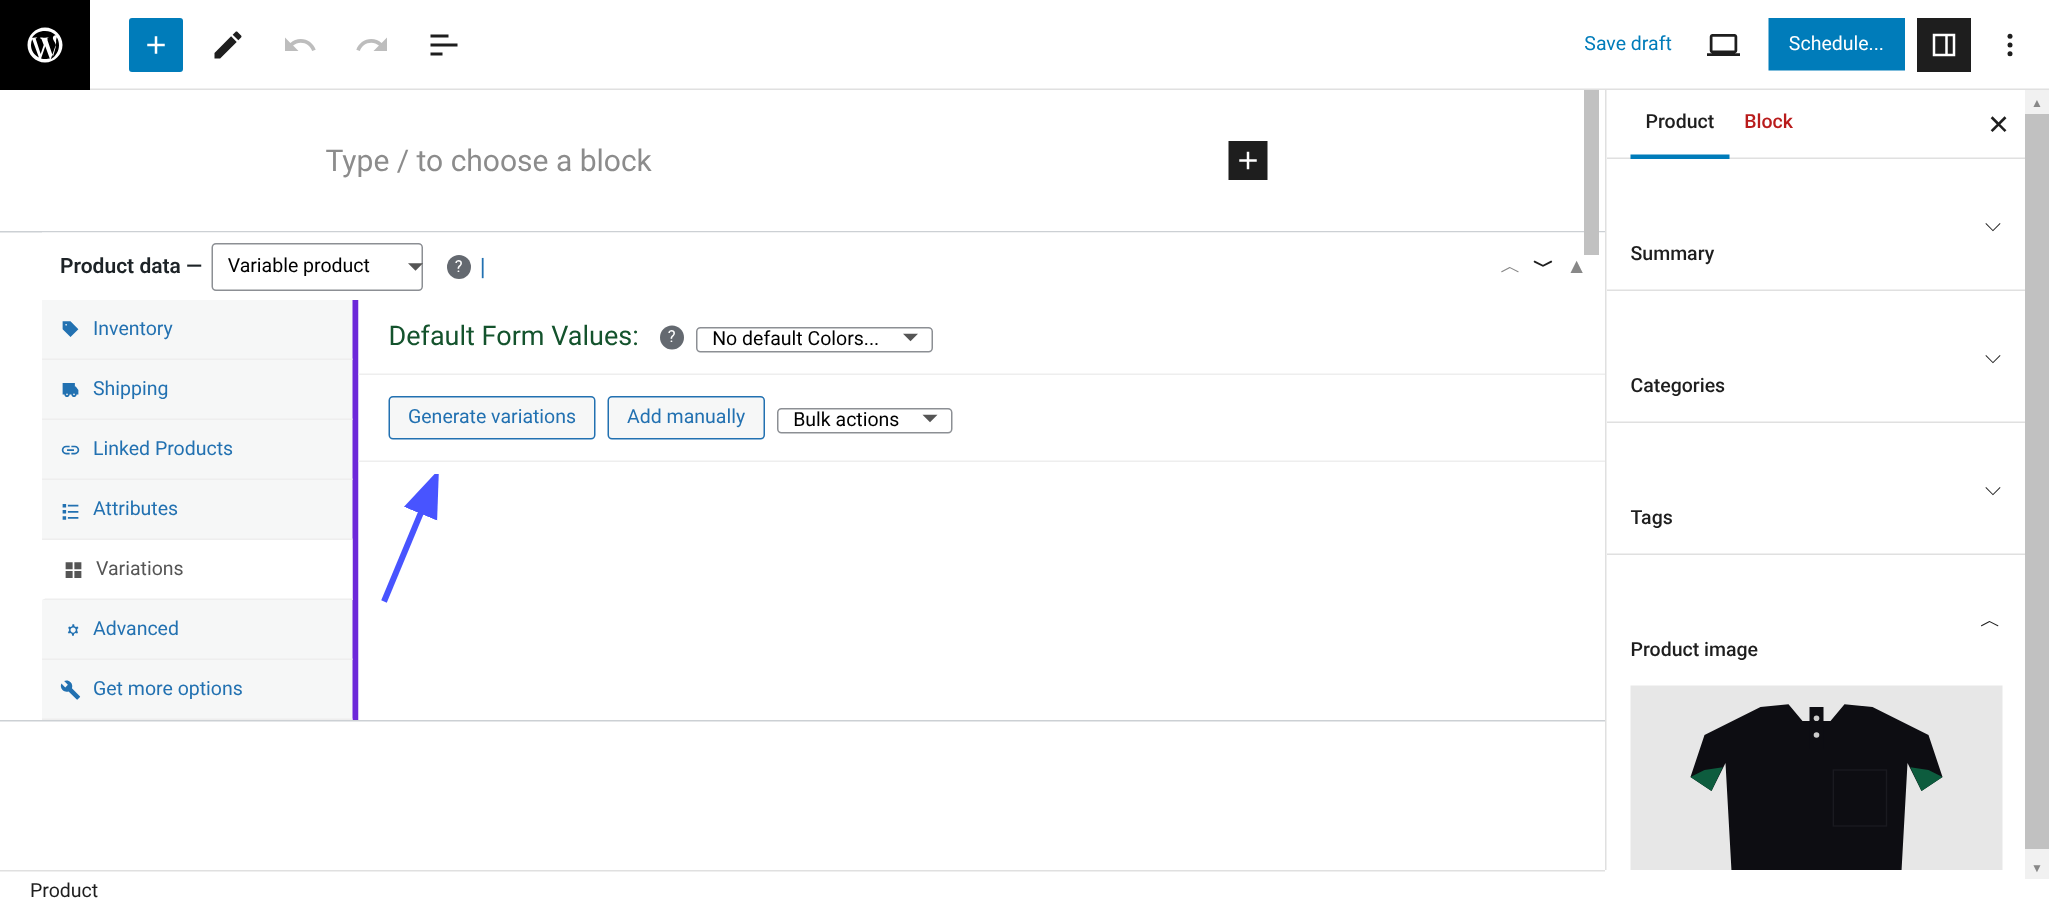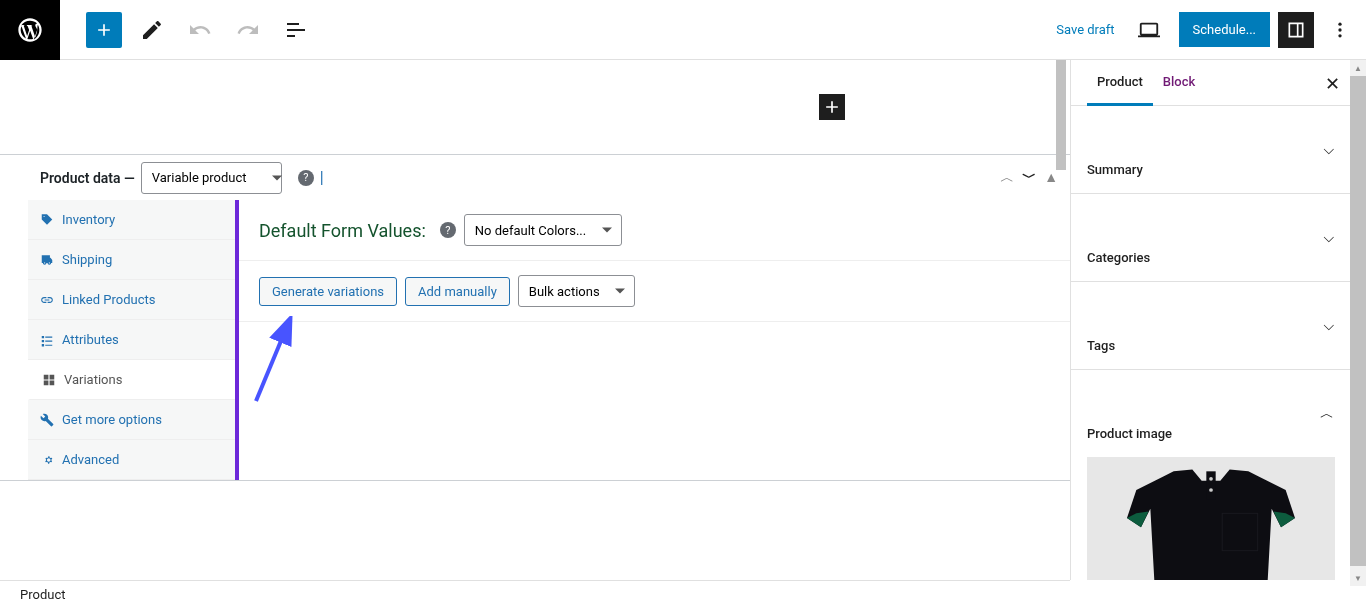--- a/index.html
+++ b/index.html
@@ -35,27 +35,27 @@
 .pd-collapse span { cursor:pointer; color:#888; font-size:14px; }
 .pd-body { display:flex; }
 .pd-tabs { width:211px; background:#f6f7f7; border-right:4px solid #6d28d9; }
 .pd-tab { height:40px; display:flex; align-items:center; padding:0 12px; font-size:13px; color:#2271b1; cursor:pointer; border-bottom:1px solid #eee; gap:8px; }
 .pd-tab.active { background:#fff; color:#555; border-left:2px solid #fff; }
 .pd-tab.selected { background:#2196c4; color:#fff; }
 .pd-tab svg { width:14px; height:14px; fill:currentColor; flex-shrink:0; }
 .pd-content { flex:1; background:#fff; }
 .pd-row { padding:14px 20px; border-bottom:1px solid #eee; display:flex; align-items:center; gap:8px; }
 .pd-row-label { font-size:18px; color:#14532d; }
-.pd-row .pd-select-wrap select { height:32px; padding:0 34px 0 10px; font-size:13px; border:1px solid #8c8f94; border-radius:3px; background:#fff; appearance:none; }
+.pd-row .pd-select-wrap select { height:17px; padding:0 34px 0 10px; font-size:13px; border:1px solid #8c8f94; border-radius:3px; background:#fff; appearance:none; }
 .btn-secondary { padding:6px 12px; font-size:13px; color:#2271b1; background:#f6f7f7; border:1px solid #2271b1; border-radius:3px; cursor:pointer; }
 .bulk-select { height:32px; padding:0 44px 0 10px; font-size:13px; border:1px solid #8c8f94; border-radius:3px; background:#fff; appearance:none; }
 .arrow-annotation { position:absolute; left:248px; top:256px; pointer-events:none; }
 .sidebar { position:absolute; right:16px; top:60px; width:280px; height:520px; border-left:1px solid #e0e0e0; background:#fff; overflow:auto; }
 .sb-tabs { display:flex; border-bottom:1px solid #e0e0e0; padding:0 16px; position:relative; }
-.sb-tab { padding:14px 10px; font-size:13px; color:#701a75; cursor:pointer; font-weight:500; }
+.sb-tab { padding:14px 10px; font-size:13px; color:#b91c1c; cursor:pointer; font-weight:500; }
 .sb-tab.active { color:#1e1e1e; border-bottom:3px solid #007cba; margin-bottom:-1px; }
 .sb-close { position:absolute; right:10px; top:50%; transform:translateY(-50%); cursor:pointer; font-size:18px; color:#1e1e1e; }
 .sb-panel { border-bottom:1px solid #e0e0e0; padding:16px; display:flex; align-items:center; justify-content:space-between; cursor:pointer; }
 .sb-panel-title { font-size:13px; font-weight:500; color:#1e1e1e;margin-top:40px; }
 .sb-chev { font-size:14px; color:#1e1e1e; }
 .sb-image-box { padding:0 16px 16px; }
 .product-img { width:248px; height:150px; background:#e7e7e7; display:flex; align-items:center; justify-content:center; position:relative; cursor:pointer; }
 .polo-shirt { width:190px; height:140px; position:relative; }
 .footer { position:absolute; left:0; bottom:0; width:1070px; height:27px; border-top:1px solid #e0e0e0; display:flex; align-items:center; padding:0 20px; font-size:13px; color:#1e1e1e; background:#fff; }
 .vscroll { position:absolute; right:0; top:60px; width:16px; height:526px; background:#f1f1f1; }
@@ -113,20 +113,21 @@
       <svg viewBox="0 0 24 24" width="20" height="20">
         <circle cx="12" cy="5" r="2" fill="#1e1e1e"></circle>
         <circle cx="12" cy="12" r="2" fill="#1e1e1e"></circle>
         <circle cx="12" cy="19" r="2" fill="#1e1e1e"></circle>
       </svg>
     </div>
 </div>
 
 <div class="editor-canvas">
   <div class="block-prompt">
+    <span class="block-prompt-text">Type / to choose a block</span>
     <div class="block-add">
         <svg viewBox="0 0 24 24">
           <path d="M11 5v6H5v2h6v6h2v-6h6v-2h-6V5z"></path>
         </svg>
       </div>
   </div>
 
   <div class="product-meta">
     <div class="pd-header">
       <span class="pd-title">Product data —</span>
@@ -170,29 +171,29 @@
             <span>Attributes</span>
           </div>
         <div class="pd-tab active">
             <svg viewBox="0 0 24 24">
               <path d="M3 3h8v8H3zm10 0h8v8h-8zM3 13h8v8H3zm10 0h8v8h-8z"></path>
             </svg>
             <span>Variations</span>
           </div>
         <div class="pd-tab">
             <svg viewBox="0 0 24 24">
+              <path d="M19.4 13l.6-1-.6-1 1.7-1.3-1-1.7-2 .6c-.5-.4-1-.8-1.6-1l-.3-2.1h-2l-.3 2.1c-.6.2-1.1.6-1.6 1l-2-.6-1 1.7L10.6 11l-.6 1 .6 1-1.7 1.3 1 1.7 2-.6c.5.4 1 .8 1.6 1l.3 2.1h2l.3-2.1c.6-.2 1.1-.6 1.6-1l2 .6 1-1.7L19.4 13zM15 15c-1.7 0-3-1.3-3-3s1.3-3 3-3 3 1.3 3 3-1.3 3-3 3z"></path>
+            </svg>
+            <span>Advanced</span>
+          </div>
+        <div class="pd-tab">
+            <svg viewBox="0 0 24 24">
               <path d="M22.7 19l-9.1-9.1c.9-2.3.4-5-1.5-6.9-2-2-5-2.4-7.4-1.3L9 6 6 9 1.6 4.7C.4 7.1.9 10.1 2.9 12.1c1.9 1.9 4.6 2.4 6.9 1.5l9.1 9.1c.4.4 1 .4 1.4 0l2.3-2.3c.5-.4.5-1.1.1-1.4z"></path>
             </svg>
             <span>Get more options</span>
-          </div>
-        <div class="pd-tab">
-            <svg viewBox="0 0 24 24">
-              <path d="M19.4 13l.6-1-.6-1 1.7-1.3-1-1.7-2 .6c-.5-.4-1-.8-1.6-1l-.3-2.1h-2l-.3 2.1c-.6.2-1.1.6-1.6 1l-2-.6-1 1.7L10.6 11l-.6 1 .6 1-1.7 1.3 1 1.7 2-.6c.5.4 1 .8 1.6 1l.3 2.1h2l.3-2.1c.6-.2 1.1-.6 1.6-1l2 .6 1-1.7L19.4 13zM15 15c-1.7 0-3-1.3-3-3s1.3-3 3-3 3 1.3 3 3-1.3 3-3 3z"></path>
-            </svg>
-            <span>Advanced</span>
           </div>
       </div>
       <div class="pd-content">
         <div class="pd-row">
           <span class="pd-row-label">Default Form Values:</span>
           <span class="help-icon">?</span>
           <span class="pd-select-wrap">
             <select><option>No default Colors...</option></select>
           </span>
         </div>

